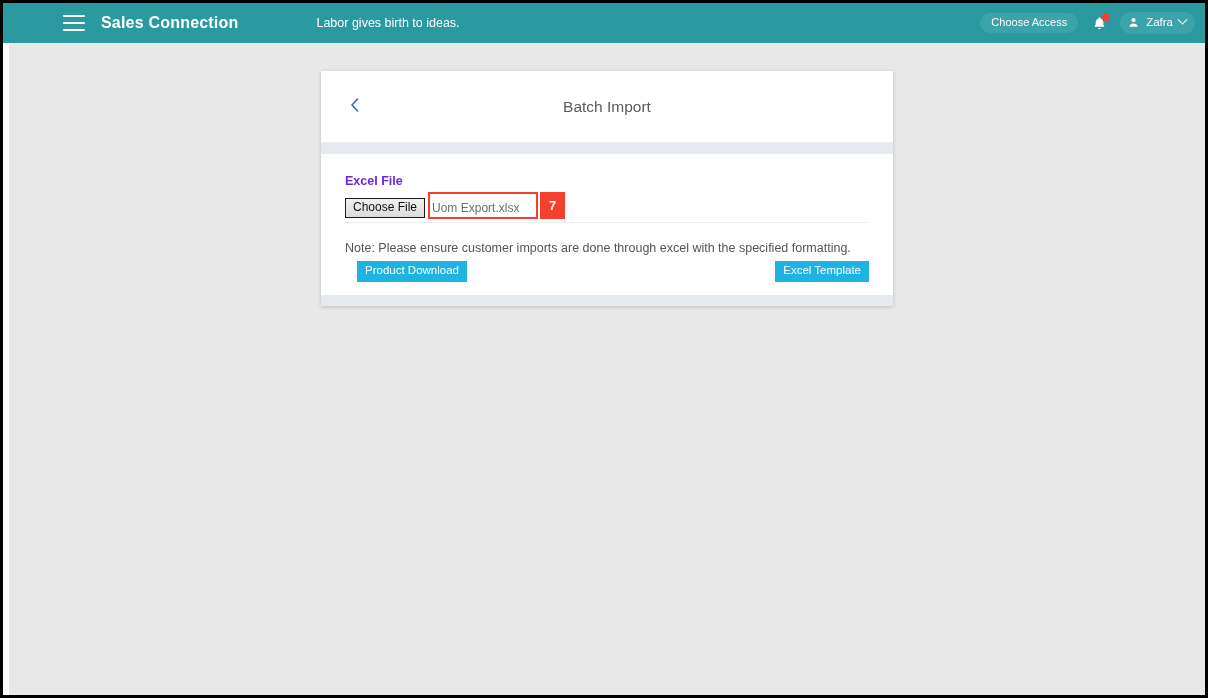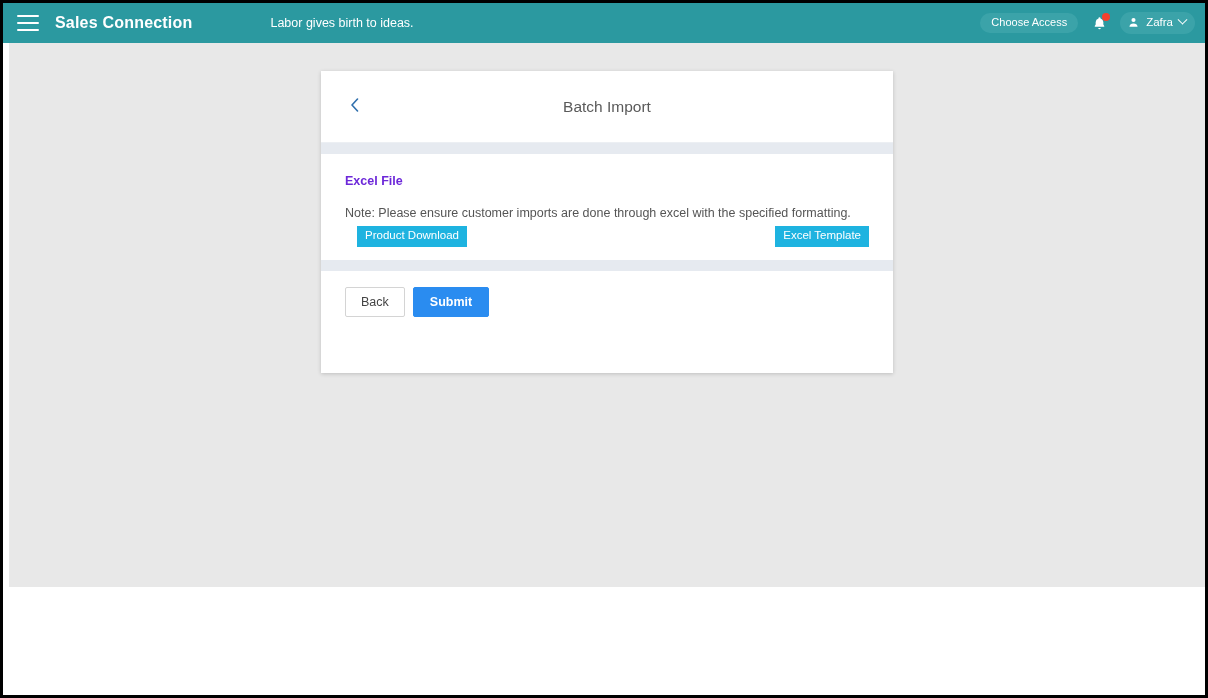--- a/index.html
+++ b/index.html
@@ -18,20 +18,21 @@
     overflow: hidden;
   }
   
   .topbar {
     position: absolute;
     left: 0; top: 0;
     width: 1202px; height: 40px;
     background: #2b99a0;
     display: flex;
     align-items: center;
+    padding-left: 46px;
   }
   .hamburger {
     width: 22px; height: 16px;
     margin-left: 14px; margin-right: 16px;
     display: flex; flex-direction: column; justify-content: space-between;
     cursor: pointer;
   }
   .hamburger span {
     display: block; height: 2px; width: 100%;
     background: #ffffff; border-radius: 1px;
@@ -93,21 +94,21 @@
     display: inline-block;
     width: 7px; height: 7px;
     border-right: 1.6px solid #ffffff;
     border-bottom: 1.6px solid #ffffff;
     transform: rotate(45deg) translate(-2px,-2px);
   }
   
   .workspace {
     position: absolute;
     left: 6px; top: 40px;
-    width: 1196px; height: 544px;
+    width: 1196px; height: 652px;
     background: #e8e8e8;
   }
   .card {
     position: absolute;
     left: 312px; top: 28px;
     width: 572px;
     background: #ffffff;
     box-shadow: 0 1px 4px rgba(0,0,0,.18);
   }
   .card-header {
@@ -287,32 +288,36 @@
         </div>
         <div class="card-title">Batch Import</div>
       </div>
 
       <div class="strip"></div>
 
       <div class="card-body">
 
         <div class="field-label">Excel File</div>
 
+        <div class="file-row">
+          <div class="file-input-group">
+            <button class="choose-btn">Choose File</button>
+            <span class="file-name">Uom Export.xlsx</span>
+          </div>
+          <div class="annot-box"></div>
+          <div class="annot-badge">7</div>
+        </div>
 
         <div class="note">Note: Please ensure customer imports are done through excel with the specified formatting.</div>
 
         <div class="dl-row">
           <button class="btn-cyan dl-left">Product Download</button>
           <button class="btn-cyan dl-right">Excel Template</button>
         </div>
 
       </div>
 
       <div class="strip"></div>
 
-      <div class="card-footer">
-        <button class="btn-back">Back</button>
-        <button class="btn-submit">Submit</button>
-      </div>
 
     </div>
   </div>
 </div>
 
 </body></html>

